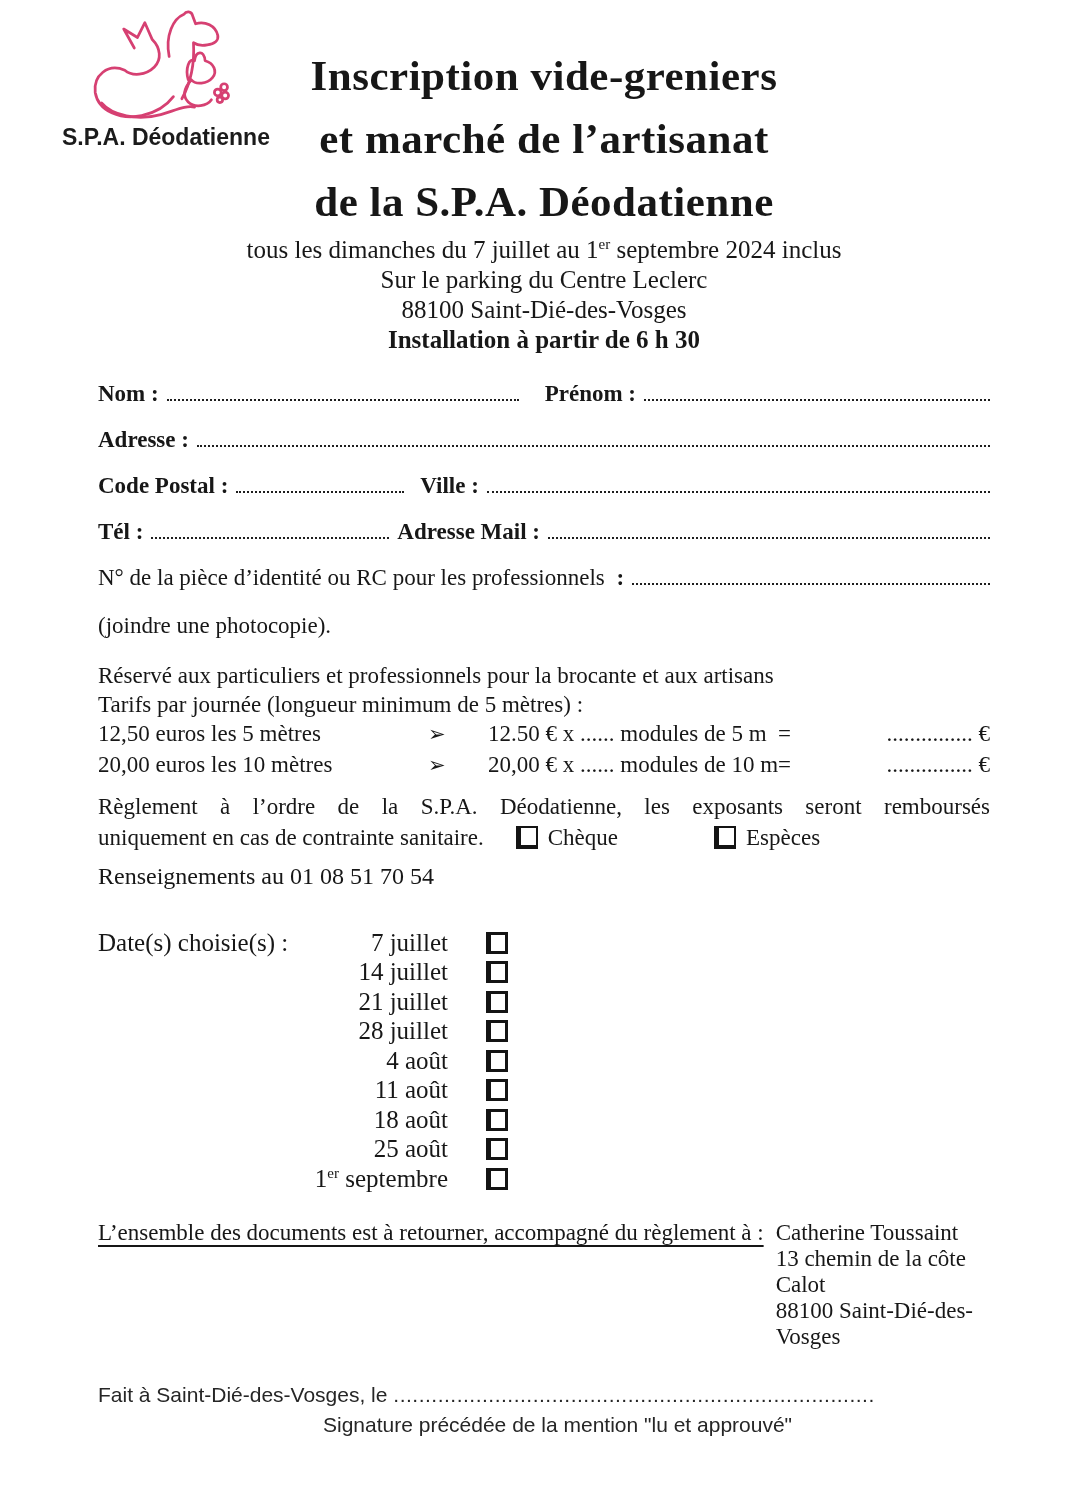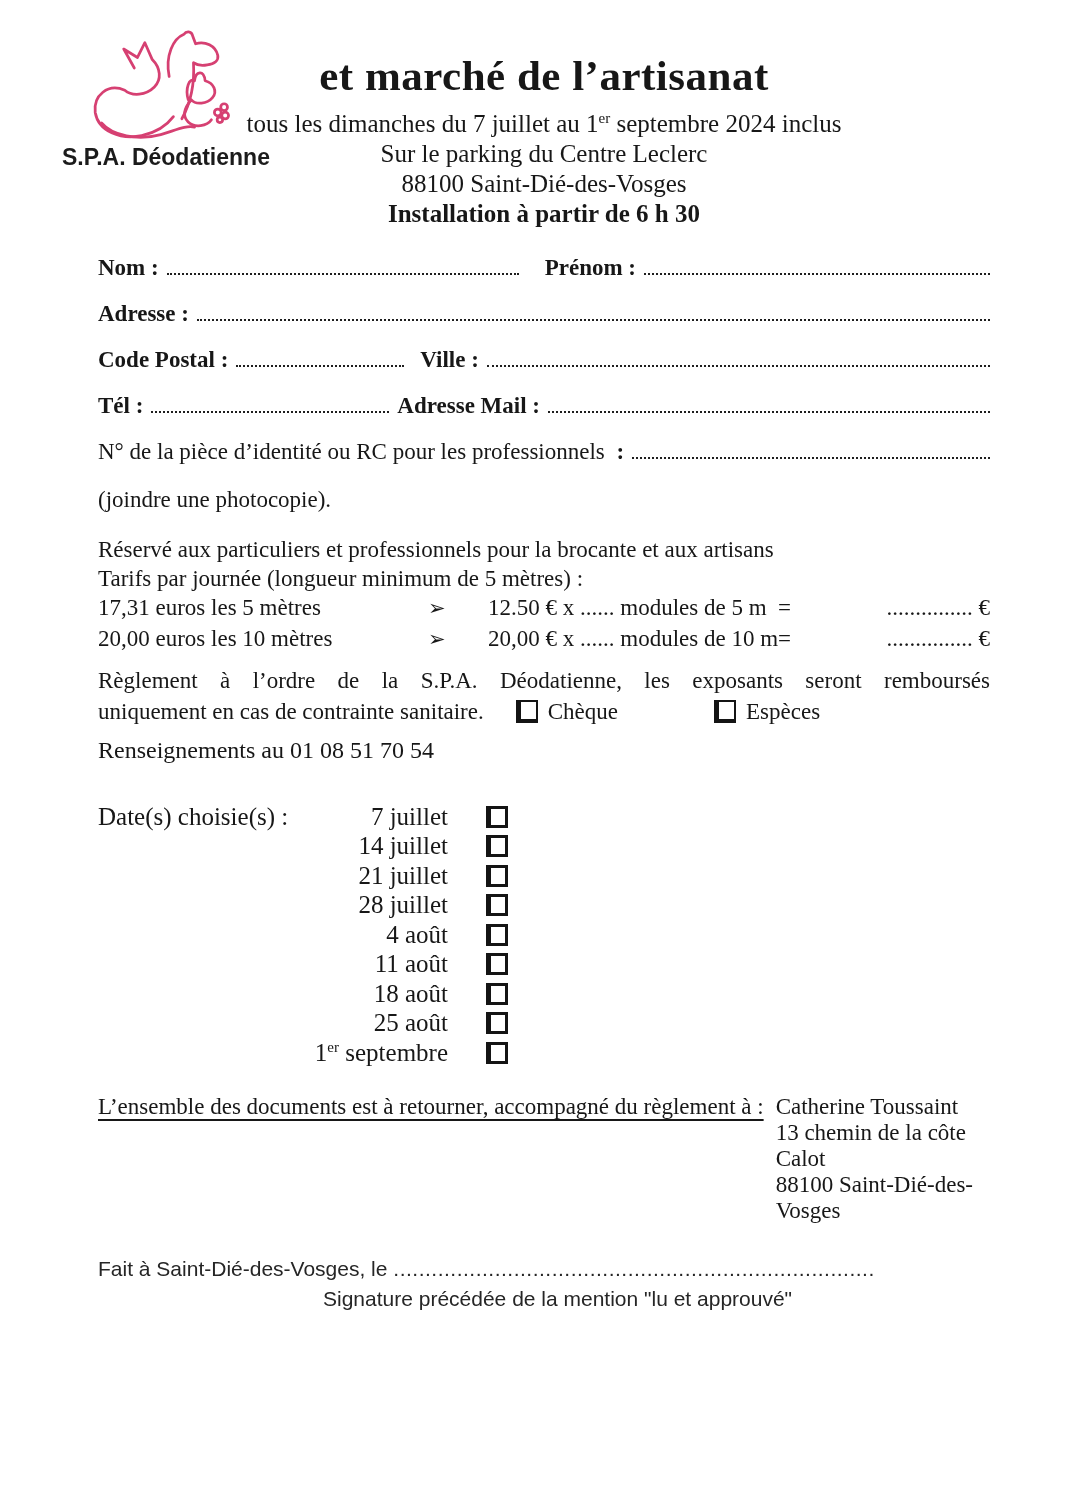--- a/index.html
+++ b/index.html
@@ -1,21 +1,21 @@
 <!DOCTYPE html>
 <html><head>
 <meta charset="utf-8">
 <style>
   html,body{margin:0;padding:0;background:#ffffff;}
   .page{
     position:relative;width:1080px;height:1505px;background:#ffffff;
     font-family:"Liberation Serif",serif;color:#171717;overflow:hidden;
   }
   
-  .logo{position:absolute;left:48px;top:30px;width:236px;text-align:center;}
+  .logo{position:absolute;left:48px;top:10px;width:236px;text-align:center;}
   .logo svg{display:block;margin:0 auto;}
   .logo-caption{font-family:"Liberation Sans",sans-serif;font-weight:700;font-size:23px;color:#1b1b1b;margin-top:2px;}
   
   .content{padding:0 90px 0 98px;}
   .title{margin-top:44px;text-align:center;font-size:43px;font-weight:700;line-height:63px;letter-spacing:.5px;}
   .subtitle{text-align:center;font-size:25px;line-height:30px;margin-top:2px;}
   .subtitle .b{font-weight:700;}
   sup{font-size:60%;vertical-align:super;line-height:0;}
   
   .form-block{margin-top:26px;font-size:23px;}
@@ -83,21 +83,23 @@
       <circle cx="140" cy="73" r="3.2"></circle>
       <circle cx="141" cy="81" r="3.2"></circle>
       <circle cx="136" cy="85" r="2.6"></circle>
     </svg>
     <div class="logo-caption">S.P.A. Déodatienne</div>
   </div>
 
   <div class="content">
 
     <div class="title">
+      <div>Inscription vide-greniers</div>
       <div>et marché de l’artisanat</div>
+      <div>de la S.P.A. Déodatienne</div>
     </div>
 
     <div class="subtitle">
       <div><span>tous les dimanches du 7 juillet au 1</span><sup>er</sup><span> septembre 2024 inclus</span></div>
       <div>Sur le parking du Centre Leclerc</div>
       <div>88100 Saint-Dié-des-Vosges</div>
       <div class="b">Installation à partir de 6 h 30</div>
     </div>
 
     <div class="form-block">
@@ -128,21 +130,21 @@
         <span class="lbl"> :</span>
         <span class="lead"></span>
       </div>
       <div class="plain-line">(joindre une photocopie).</div>
     </div>
 
     <div class="tarifs">
       <div>Réservé aux particuliers et professionnels pour la brocante et aux artisans</div>
       <div>Tarifs par journée (longueur minimum de 5 mètres) :</div>
       <div class="trow">
-        <span class="t-left">17,31 euros les 5 mètres</span>
+        <span class="t-left">12,50 euros les 5 mètres</span>
         <span class="t-arrow">➢</span>
         <span class="t-mid"><b>12.50</b><span> € x ...... modules de 5 m  =</span></span>
         <span class="t-fill"></span>
         <span class="t-amount">............... €</span>
       </div>
       <div class="trow">
         <span class="t-left">20,00 euros les 10 mètres</span>
         <span class="t-arrow">➢</span>
         <span class="t-mid"><b>20,00</b><span> € x ...... modules de 10 m=</span></span>
         <span class="t-fill"></span>

